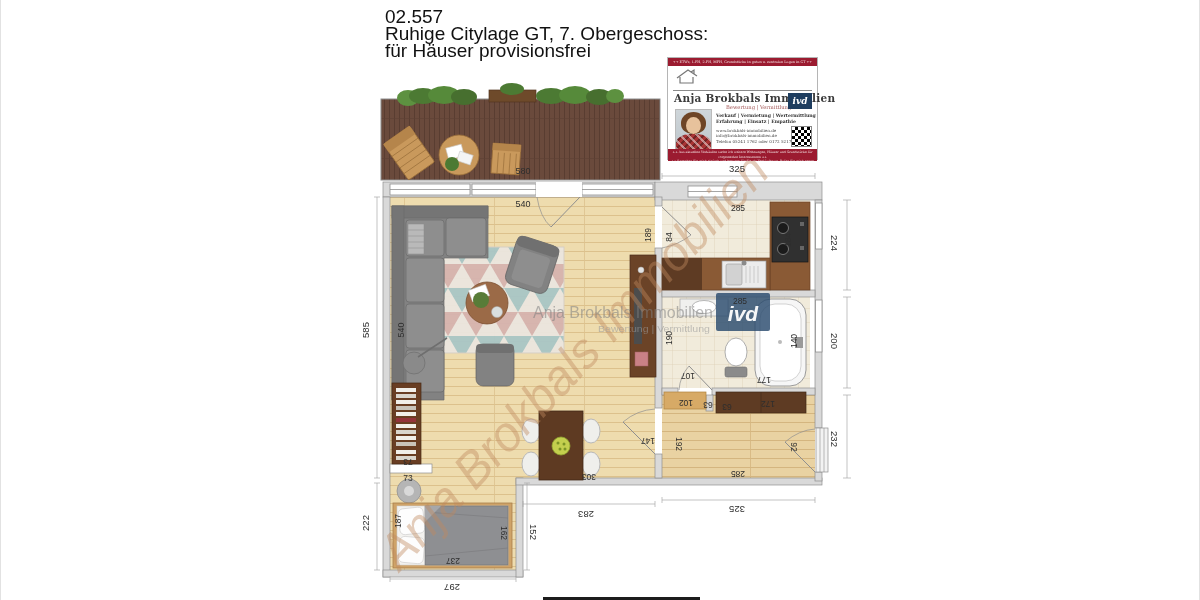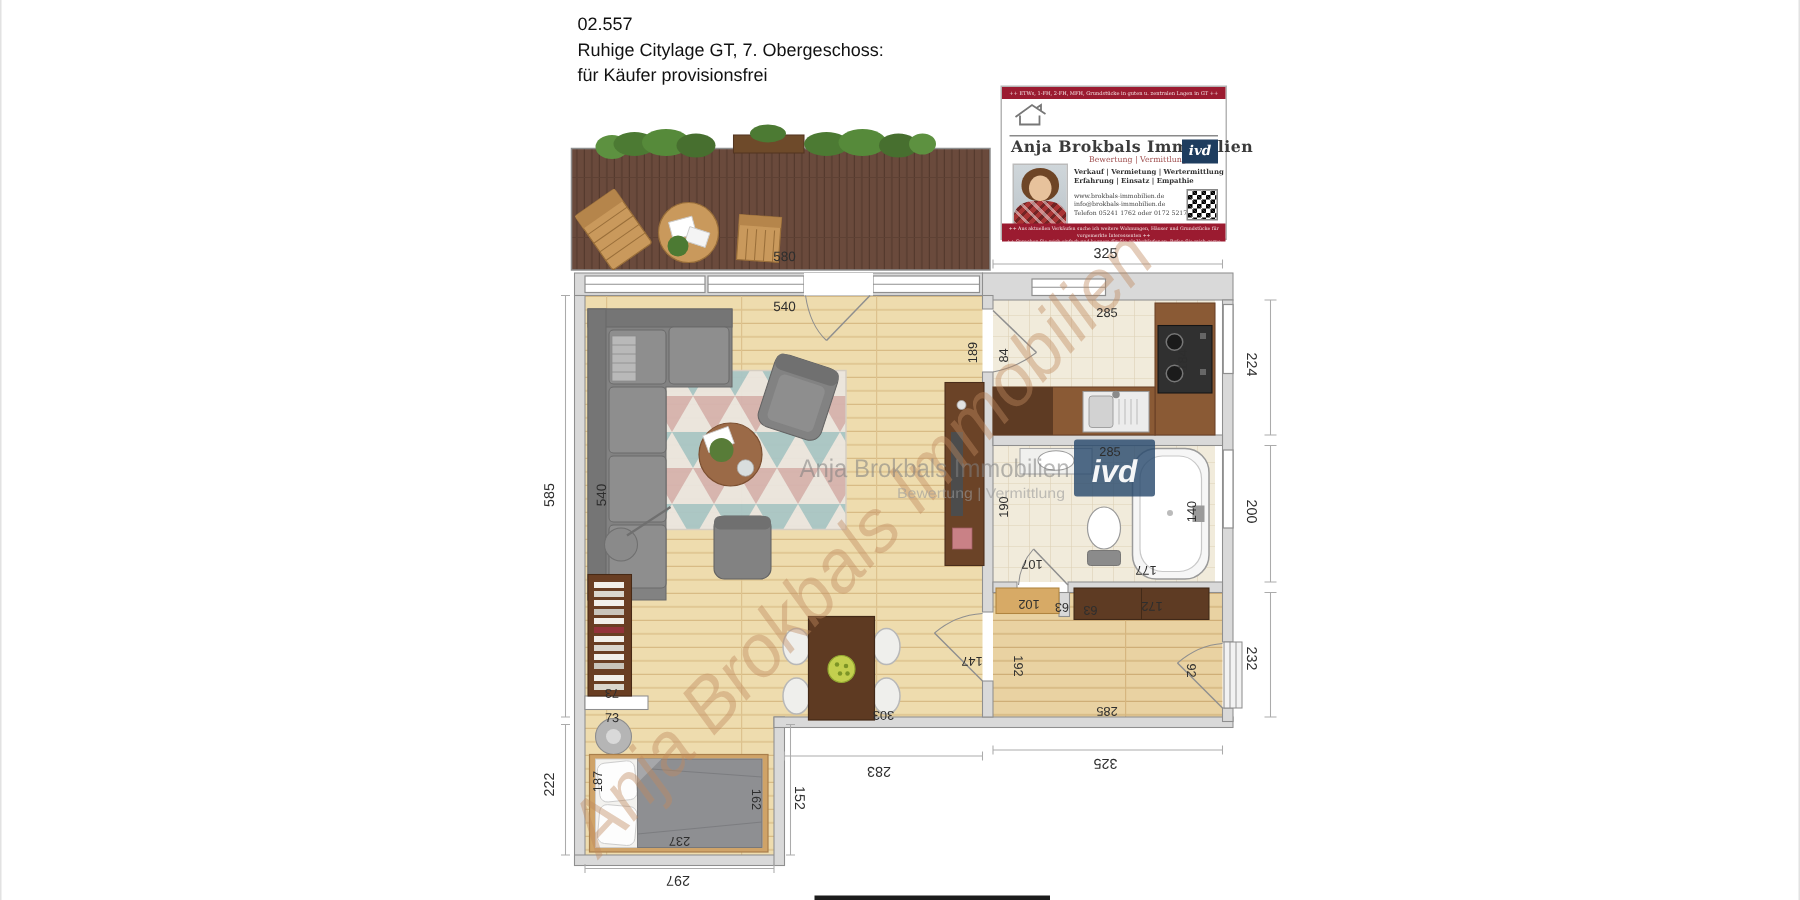--- a/index.html
+++ b/index.html
@@ -3,21 +3,21 @@
 <meta charset="utf-8">
 <style>
   html,body{margin:0;padding:0;background:#fff;}
   .page{position:relative;width:1200px;height:600px;background:#fff;overflow:hidden;
         font-family:"Liberation Sans",sans-serif;color:#1a1a1a;}
   .edge{position:absolute;top:0;bottom:0;width:1px;background:#e2e2e2;}
   .edge.left{left:0}.edge.right{right:0}
   .bottom-bar{position:absolute;left:543px;top:597px;width:157px;height:3px;background:#1c1c1c;}
 
   
-  .title-block{position:absolute;left:385px;top:8px;font-size:12px;line-height:17px;color:#111;}
+  .title-block{position:absolute;left:385px;top:8px;font-size:19px;line-height:17px;color:#111;}
 
   
   svg.plan{position:absolute;left:0;top:0;width:1200px;height:600px;}
   svg.plan text{font-family:"Liberation Sans",sans-serif;}
 
   
   .card{position:absolute;left:667px;top:57px;width:151px;height:103px;background:#fff;
         border:1px solid #b5b5b5;box-sizing:border-box;font-family:"DejaVu Serif",serif;}
   .card-banner{position:absolute;left:0;right:0;background:#9b1b30;color:#f3e3e3;text-align:center;overflow:hidden;}
   .card-banner.top{top:0;height:8px;font-size:3.4px;line-height:8px;}
@@ -333,21 +333,21 @@
         <text transform="translate(408 481) rotate(0)" font-size="8.5" text-anchor="middle" fill="#2e2e2e">73</text>
         <text transform="translate(452 584) rotate(180)" font-size="9.5" text-anchor="middle" fill="#2e2e2e">297</text>
         <text transform="translate(369 330) rotate(-90)" font-size="9.5" text-anchor="middle" fill="#2e2e2e">585</text>
         <text transform="translate(369 523) rotate(-90)" font-size="9.5" text-anchor="middle" fill="#2e2e2e">222</text>
       </g>
   </svg>
 
   <div class="title-block">
     <div>02.557</div>
     <div>Ruhige Citylage GT, 7. Obergeschoss:</div>
-    <div>für Käufer provisionsfrei</div>
+    <div>für Häuser provisionsfrei</div>
   </div>
 
   <div class="card">
     <div class="card-banner top">++ ETWs, 1-FH, 2-FH, MFH, Grundstücke in guten u. zentralen Lagen in GT ++</div>
     <svg class="card-house" width="24" height="17" viewBox="0 0 24 17">
       <path d="M2 10 L13 2 L22 8 M5 9 V15 H18 V9 M16 4 L19 2 L19 6" fill="none" stroke="#777777" stroke-width="1.2"></path>
     </svg>
     <div class="card-rule"></div>
     <div class="card-name">Anja Brokbals Immobilien</div>
     <div class="card-tagline">Bewertung | Vermittlung</div>

